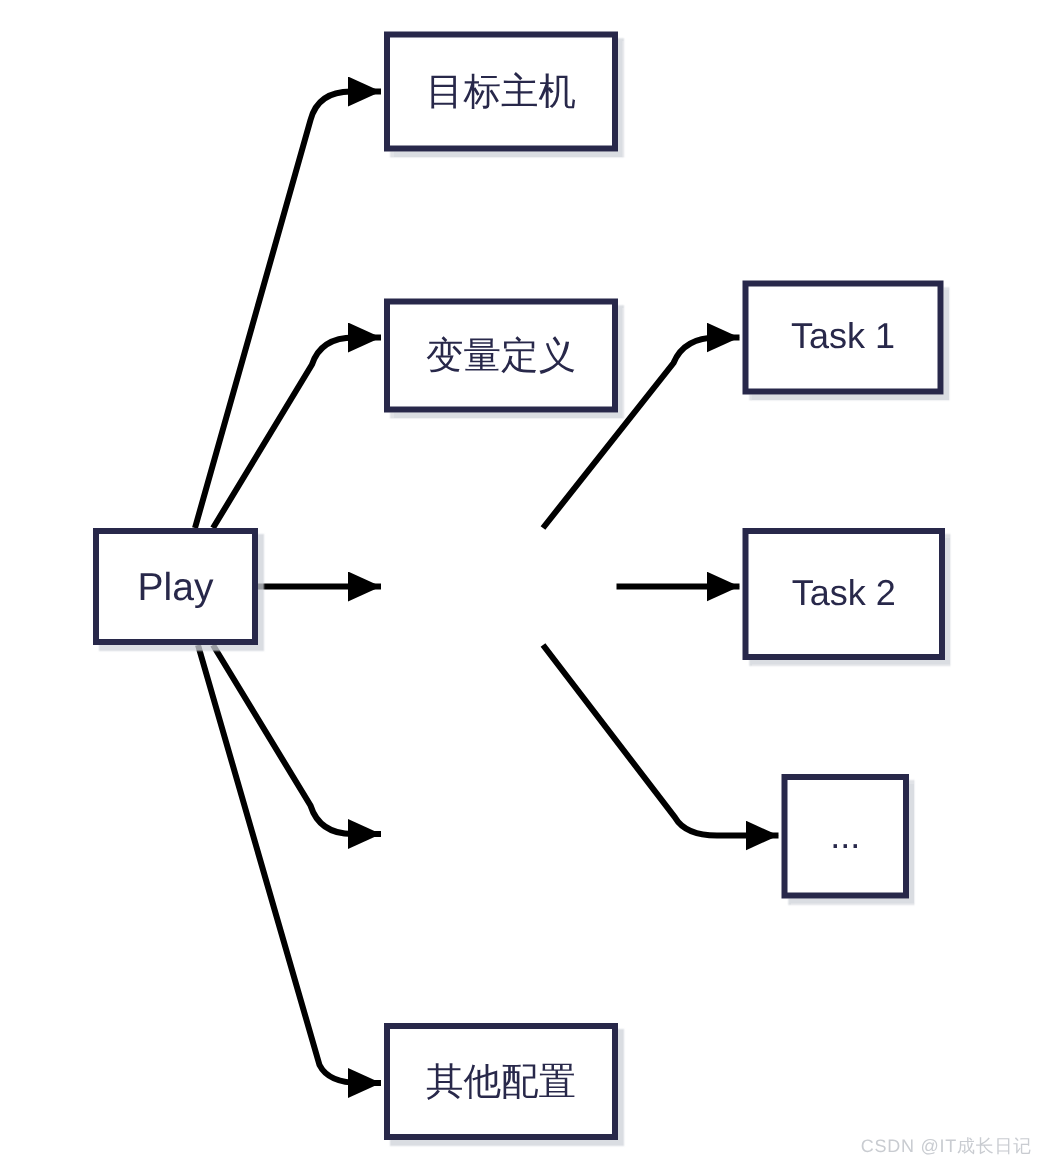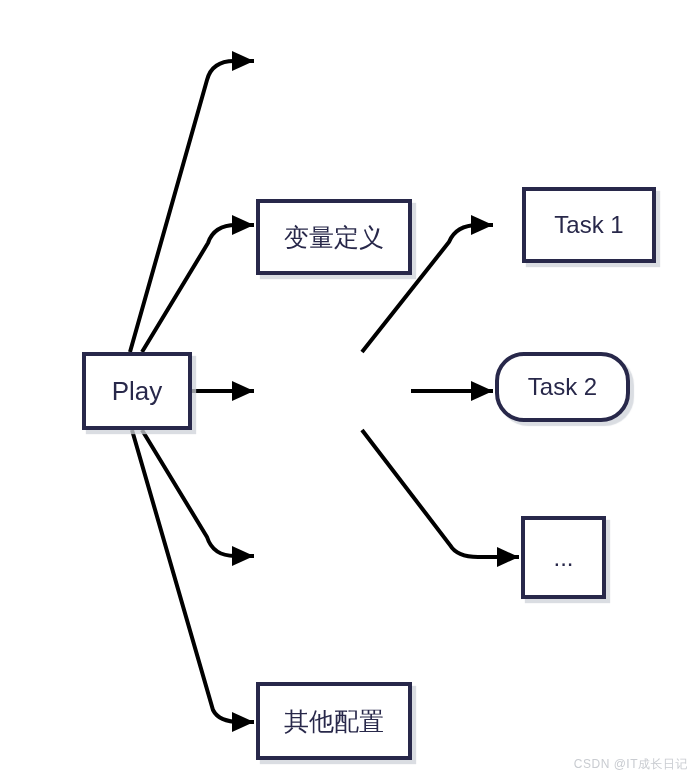--- a/index.html
+++ b/index.html
@@ -24,28 +24,28 @@
     box-shadow: 4px 4px 1px rgba(205, 209, 216, 0.75);
     display: flex;
     align-items: center;
     justify-content: center;
     color: #28284a;
     font-size: 25px;
     line-height: 1;
     white-space: nowrap;
     user-select: none;
   }
-  .node-play          { left: 62px;  top: 352px; width: 110px; height: 78px; font-size: 26px; margin-left: 20px; }
+  .node-play          { left: 62px;  top: 352px; width: 110px; height: 78px; font-size: 26px; }
   .node-target-host   { left: 256px; top: 21px;  width: 156px; height: 80px; }
   .node-variable-def  { left: 256px; top: 199px; width: 156px; height: 76px; }
   .node-task-list     { left: 256px; top: 352px; width: 156px; height: 78px; }
   .node-handlers      { left: 256px; top: 517px; width: 156px; height: 78px; }
   .node-other-config  { left: 256px; top: 682px; width: 156px; height: 78px; }
-  .node-task-1        { left: 522px; top: 187px; width: 134px; height: 76px; font-size: 24px; }
-  .node-task-2        { left: 495px; top: 352px; width: 135px; height: 70px; font-size: 24px; border-radius: 29px; }
+  .node-task-1        { left: 495px; top: 187px; width: 134px; height: 76px; font-size: 24px; }
+  .node-task-2        { left: 495px; top: 352px; width: 135px; height: 88px; font-size: 24px; }
   .node-more-tasks    { left: 521px; top: 516px; width: 85px;  height: 83px; font-size: 24px; }
   .watermark {
     position: absolute;
     right: 4px;
     bottom: 3px;
     font-size: 12px;
     color: #c9ccd1;
     letter-spacing: 0.5px;
     margin-left: 41px;
   }
@@ -70,20 +70,23 @@
       <path d="M362,352 L449,242 Q456,225 478,225 L493,225" marker-end="url(#arrowhead)"></path>
       <path d="M411,391 L493,391" marker-end="url(#arrowhead)"></path>
       <path d="M362,430 L450,545 Q457,557 478,557 L519,557" marker-end="url(#arrowhead)"></path>
     </g>
   </svg>
 
   <div class="node node-play">
     <span>Play</span>
   </div>
 
+  <div class="node node-target-host">
+    <span>目标主机</span>
+  </div>
 
   <div class="node node-variable-def">
     <span>变量定义</span>
   </div>
 
 
 
   <div class="node node-other-config">
     <span>其他配置</span>
   </div>

